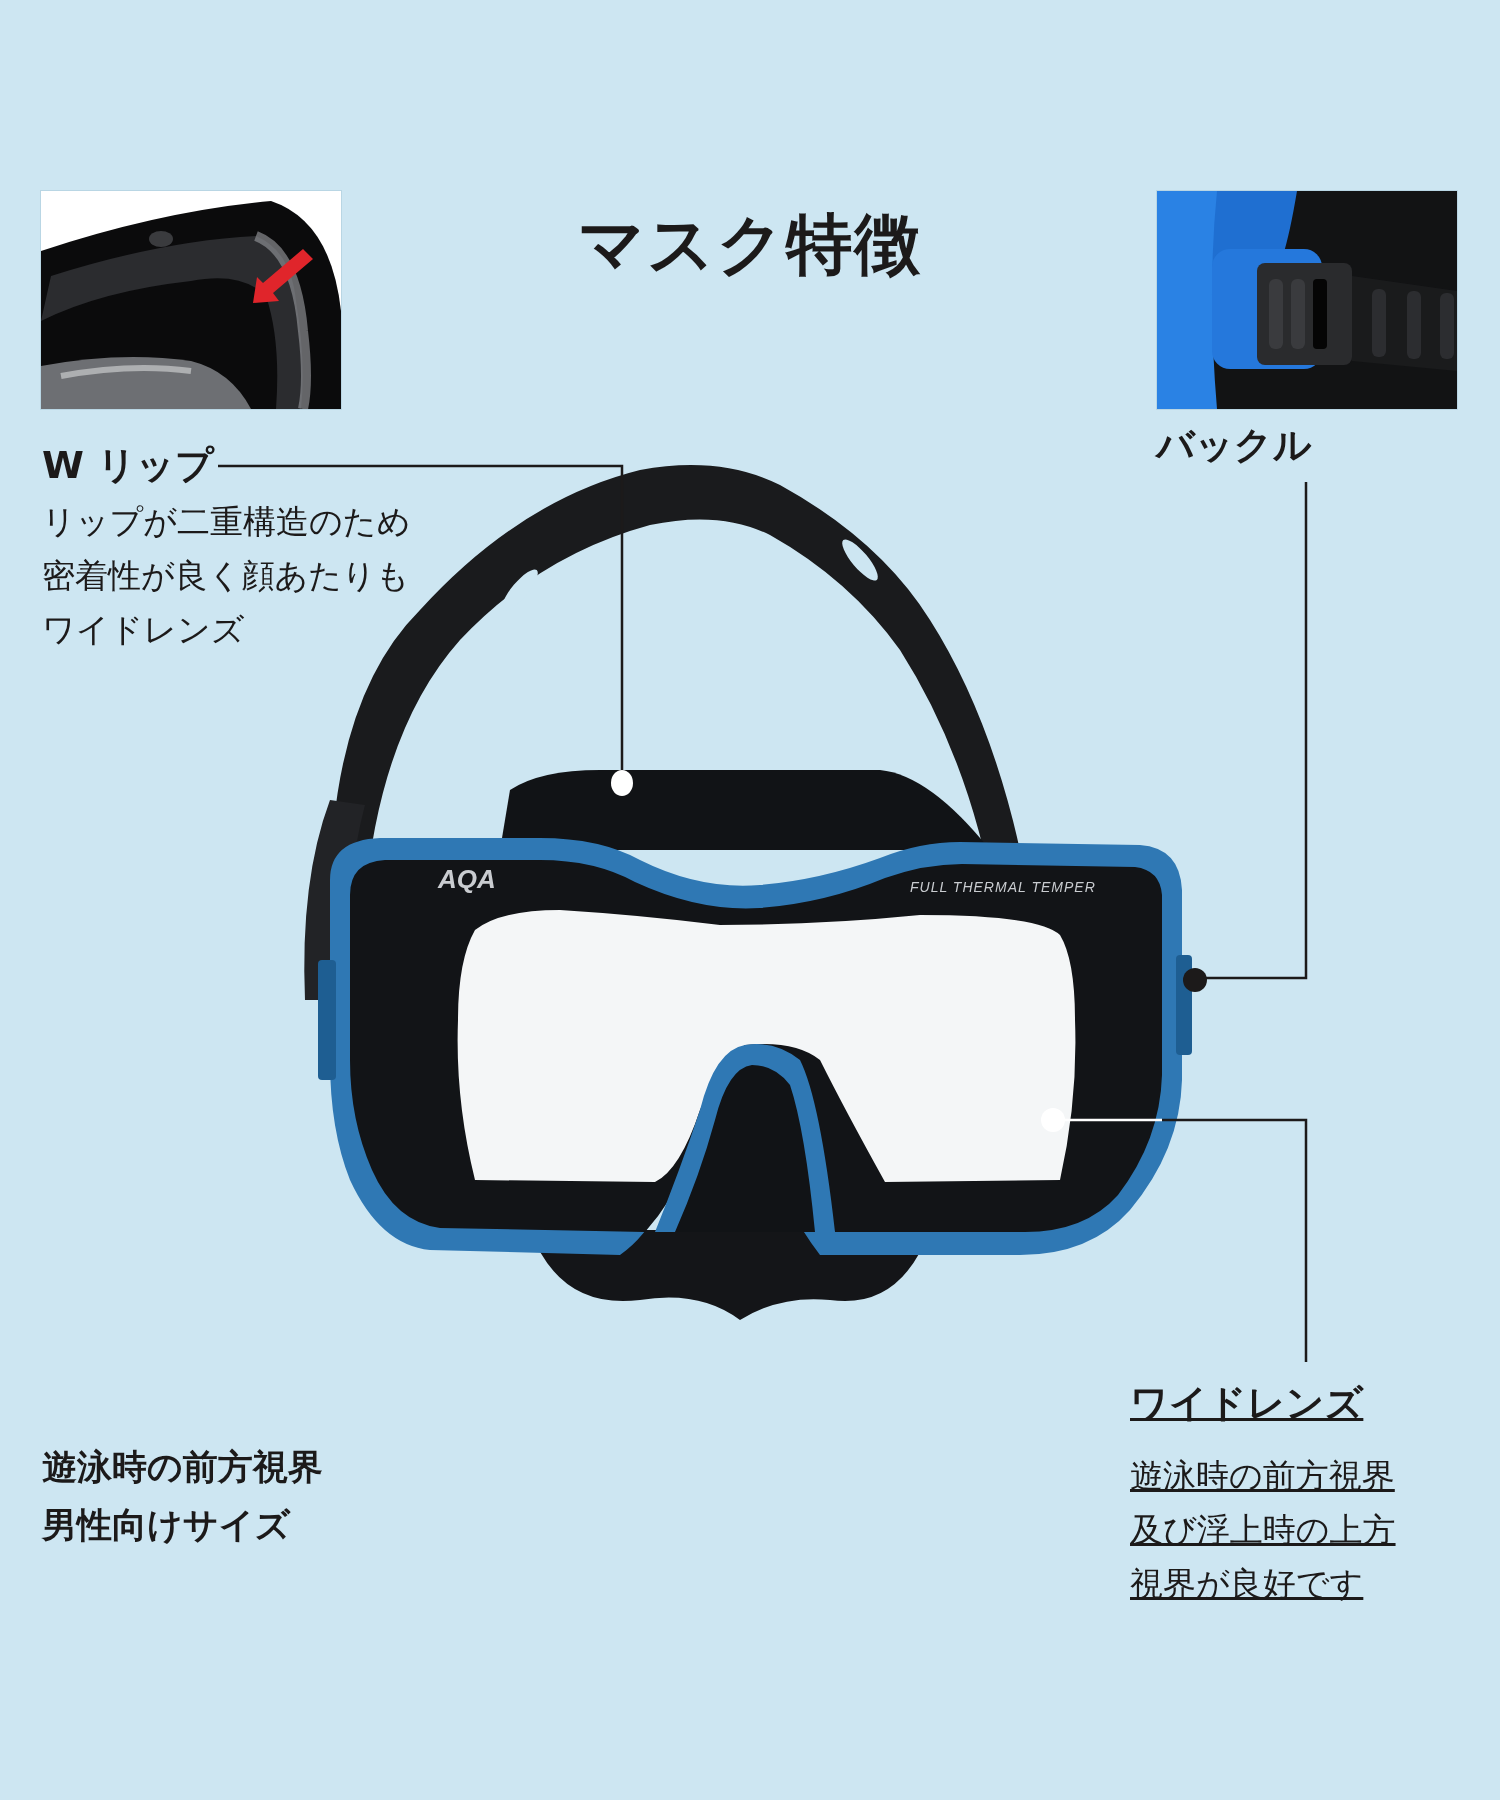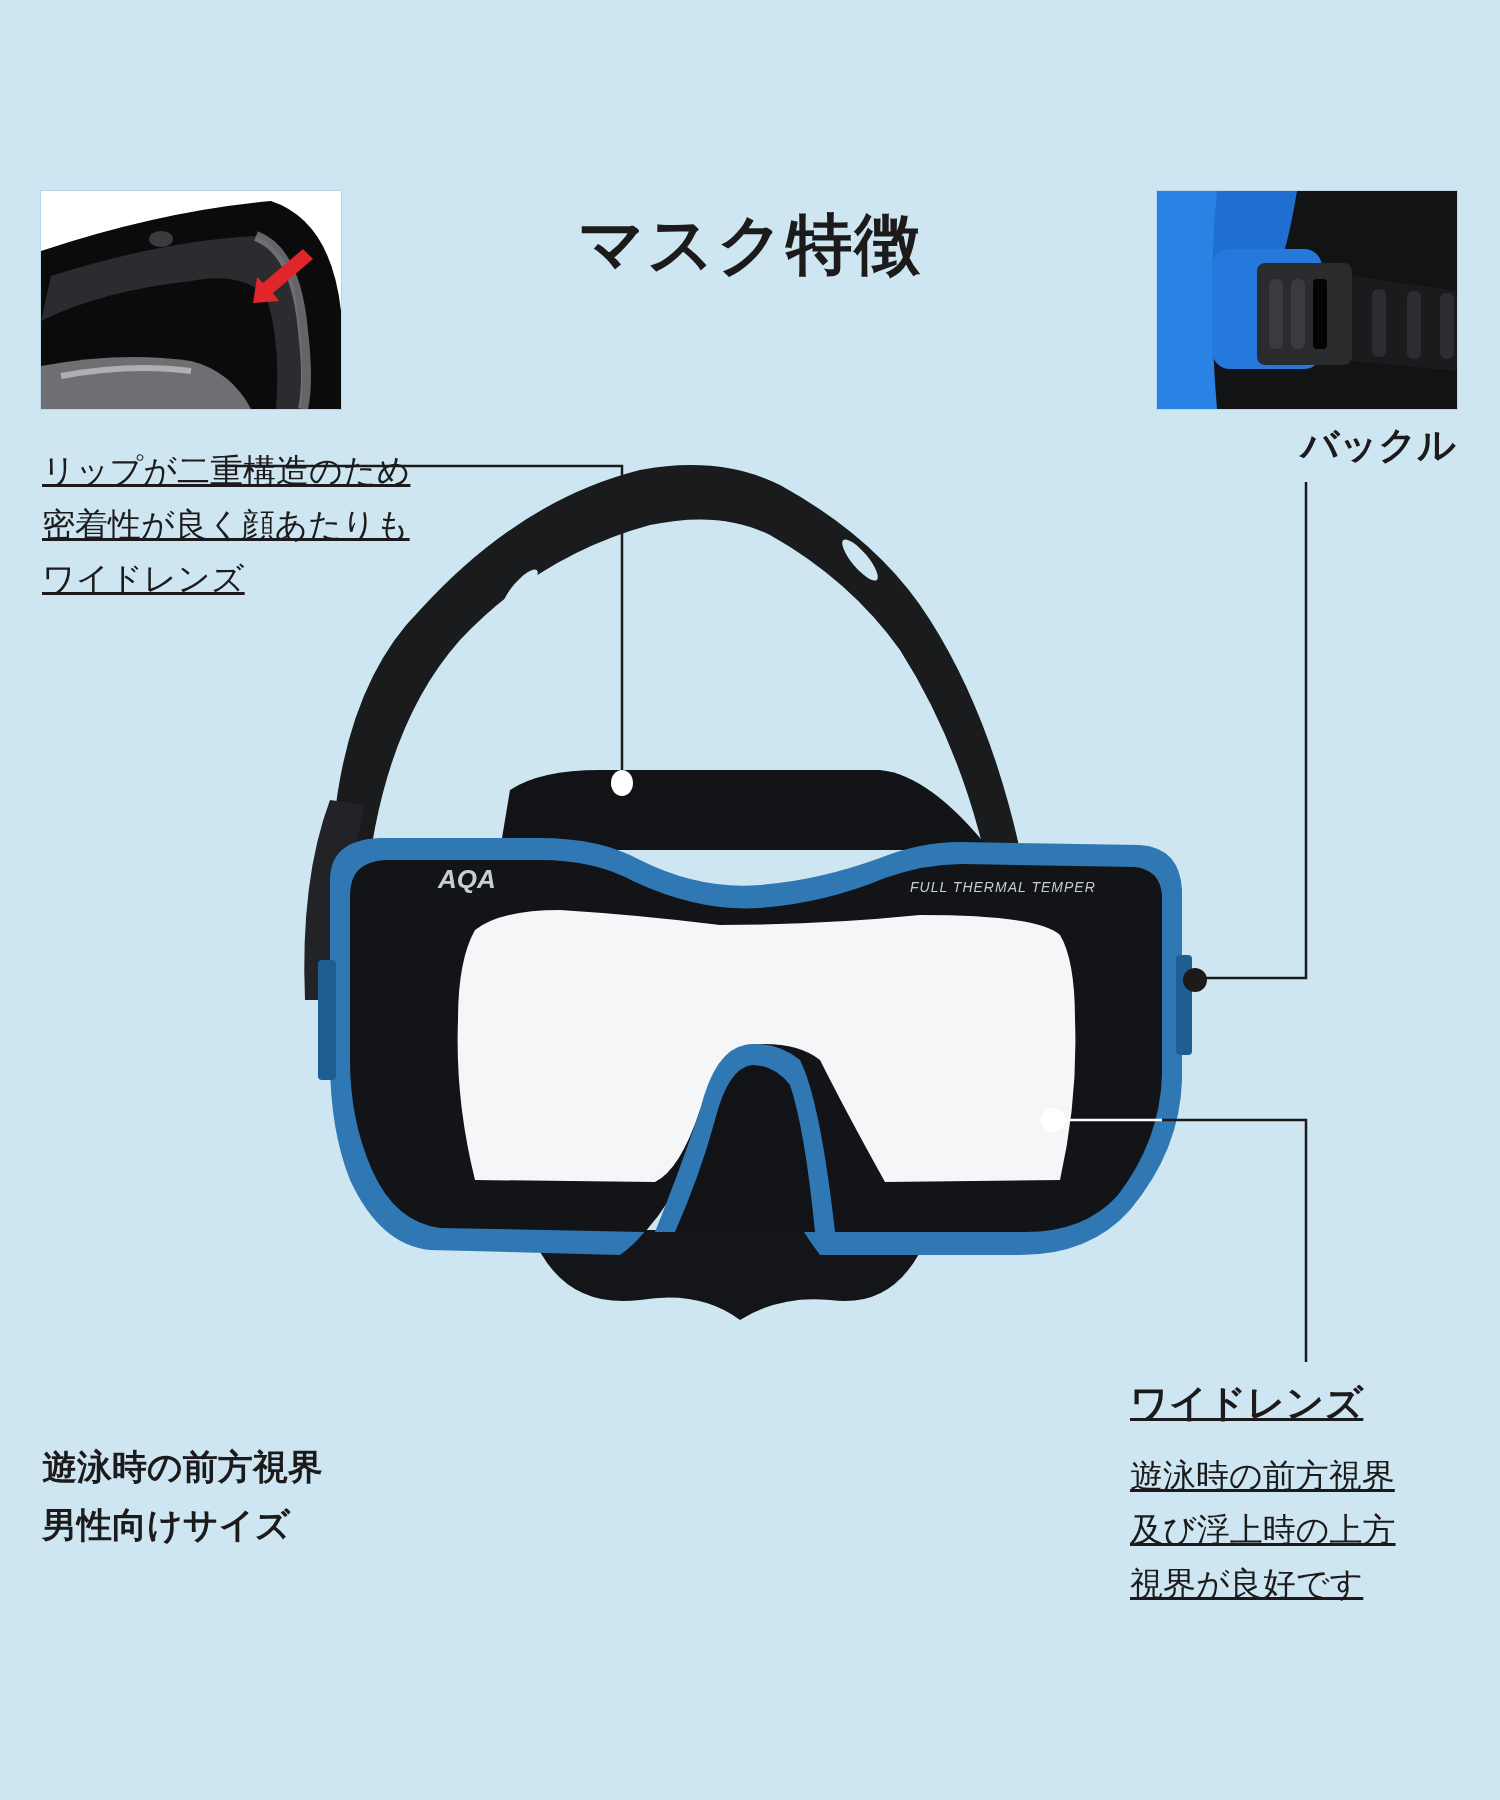--- a/index.html
+++ b/index.html
@@ -97,28 +97,29 @@
   </g>
 
   <g>
     <line x1="1050" y1="1120" x2="1162" y2="1120" stroke="#ffffff" stroke-width="2.5"></line>
     <polyline points="1162,1120 1306,1120 1306,1362" fill="none" stroke="#1c1a1a" stroke-width="2.5"></polyline>
     <circle cx="1053" cy="1120" r="12" fill="#ffffff"></circle>
   </g>
 </svg>
 
 <div class="abs" style="left:42px; top:440px; width:420px;">
-  <div class="feature-body" style="margin-top:4px;text-decoration:underline;">
+  <div class="feature-heading">W リップ</div>
+  <div class="feature-body" style="margin-top:4px;">
     <div>リップが二重構造のため</div>
     <div>密着性が良く顔あたりも</div>
     <div>ワイドレンズ</div>
   </div>
 </div>
 
-<div class="abs feature-heading" style="left:1156px; width:300px; top:420px; text-align:right;">バックル</div>
+<div class="abs feature-heading" style="left:1156px; width:300px; top:420px; text-align:left;">バックル</div>
 
 <div class="abs" style="left:1130px; top:1378px; width:360px;text-decoration:underline;">
   <div class="feature-heading">ワイドレンズ</div>
   <div class="feature-body" style="margin-top:20px;">
     <div>遊泳時の前方視界</div>
     <div>及び浮上時の上方</div>
     <div>視界が良好です</div>
   </div>
 </div>
 

